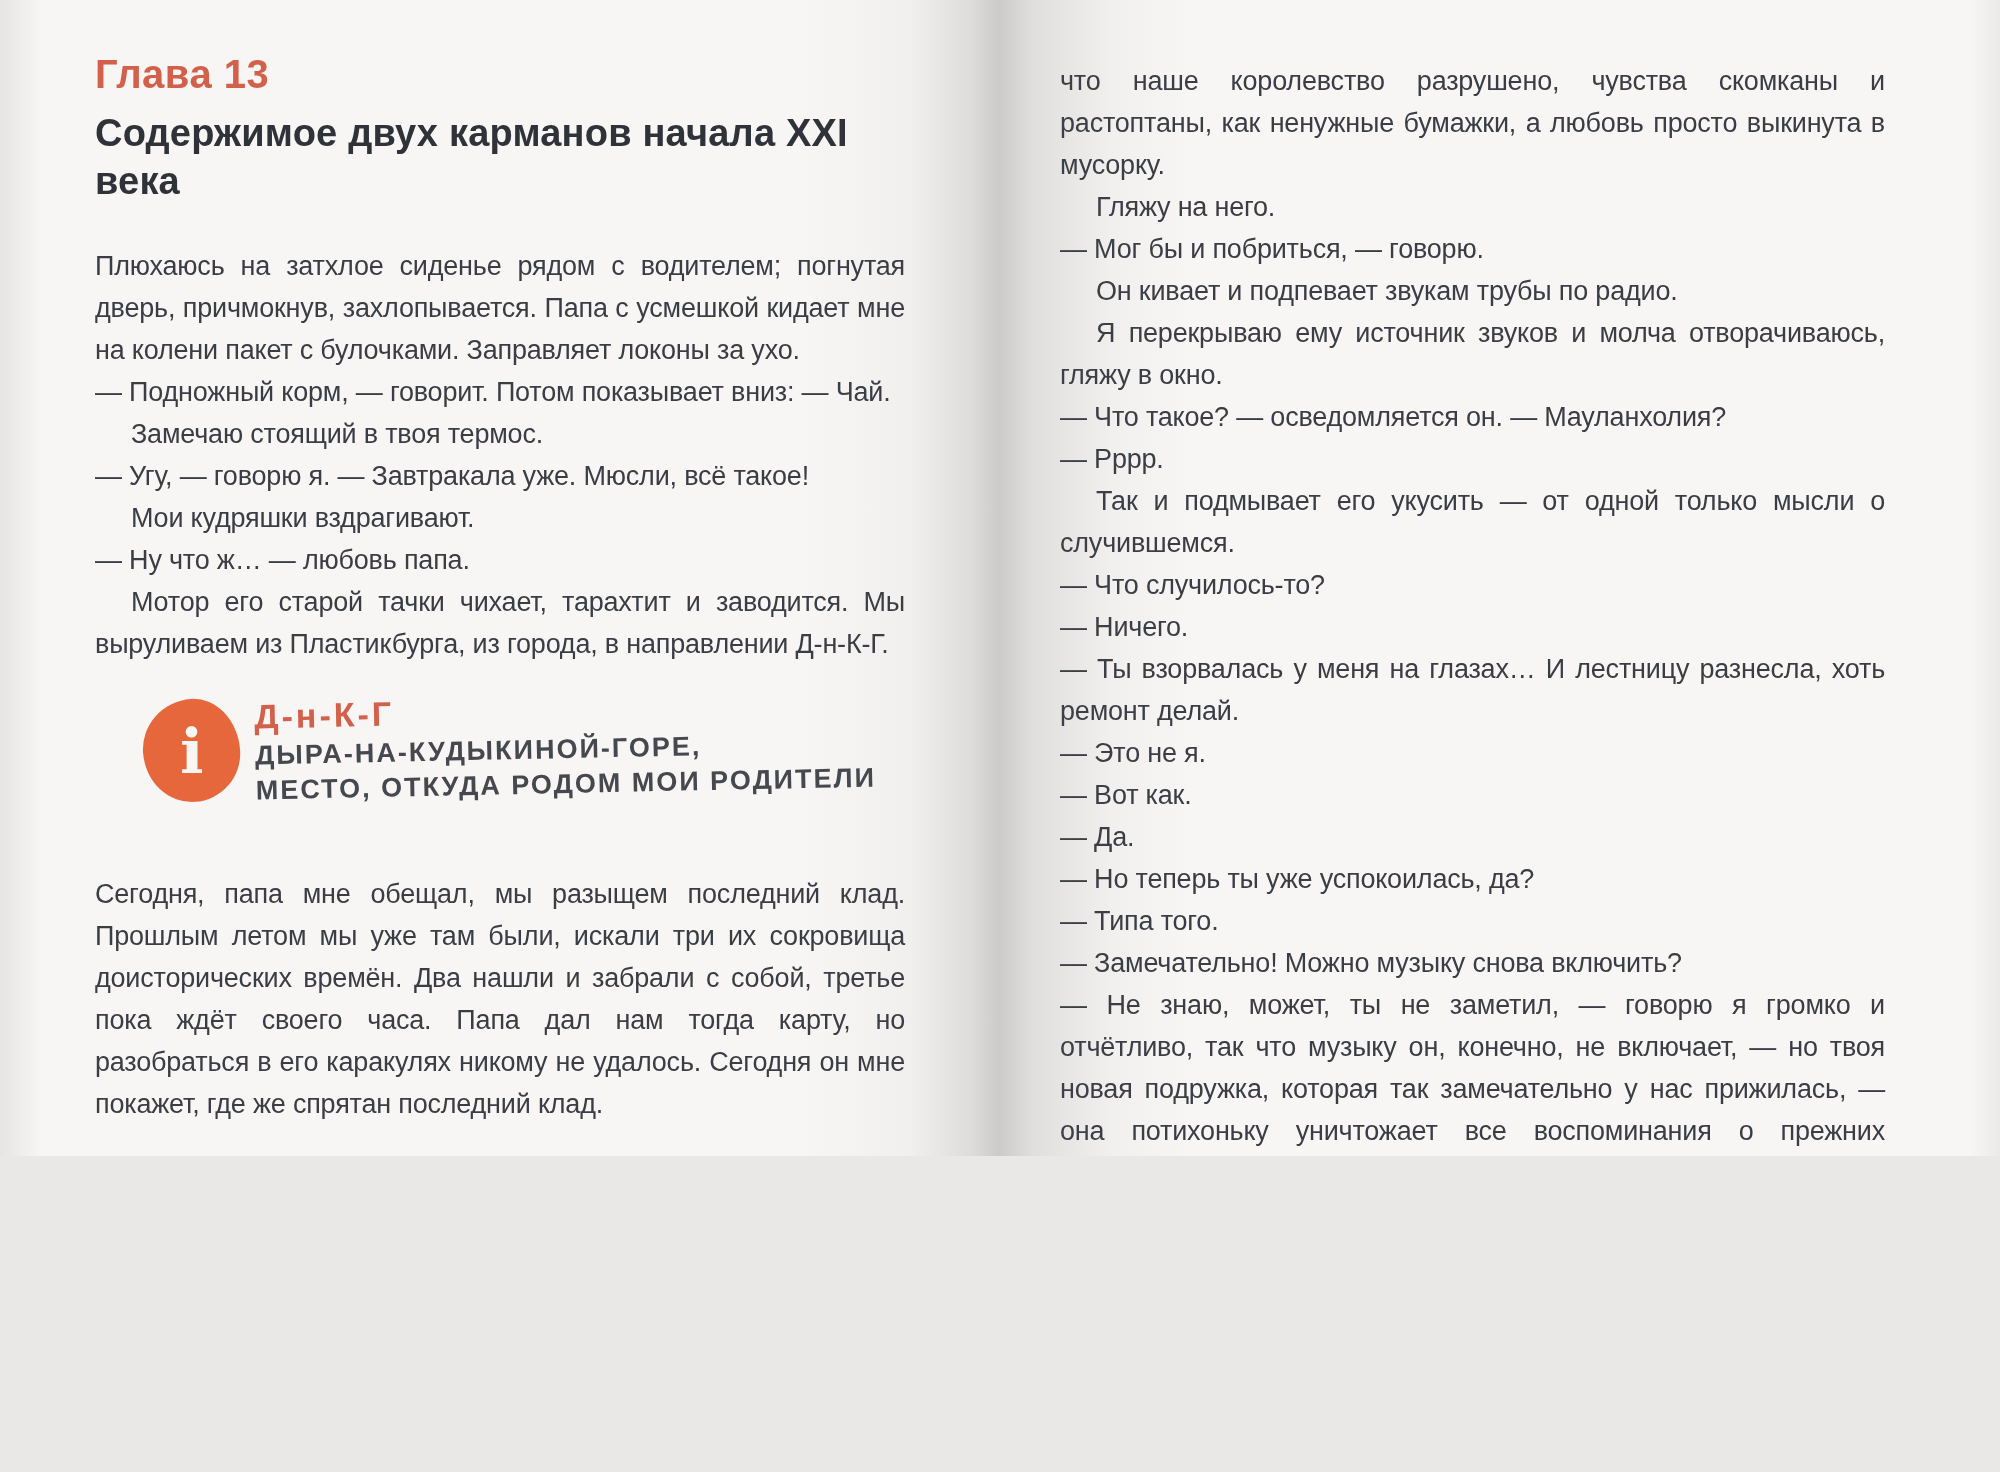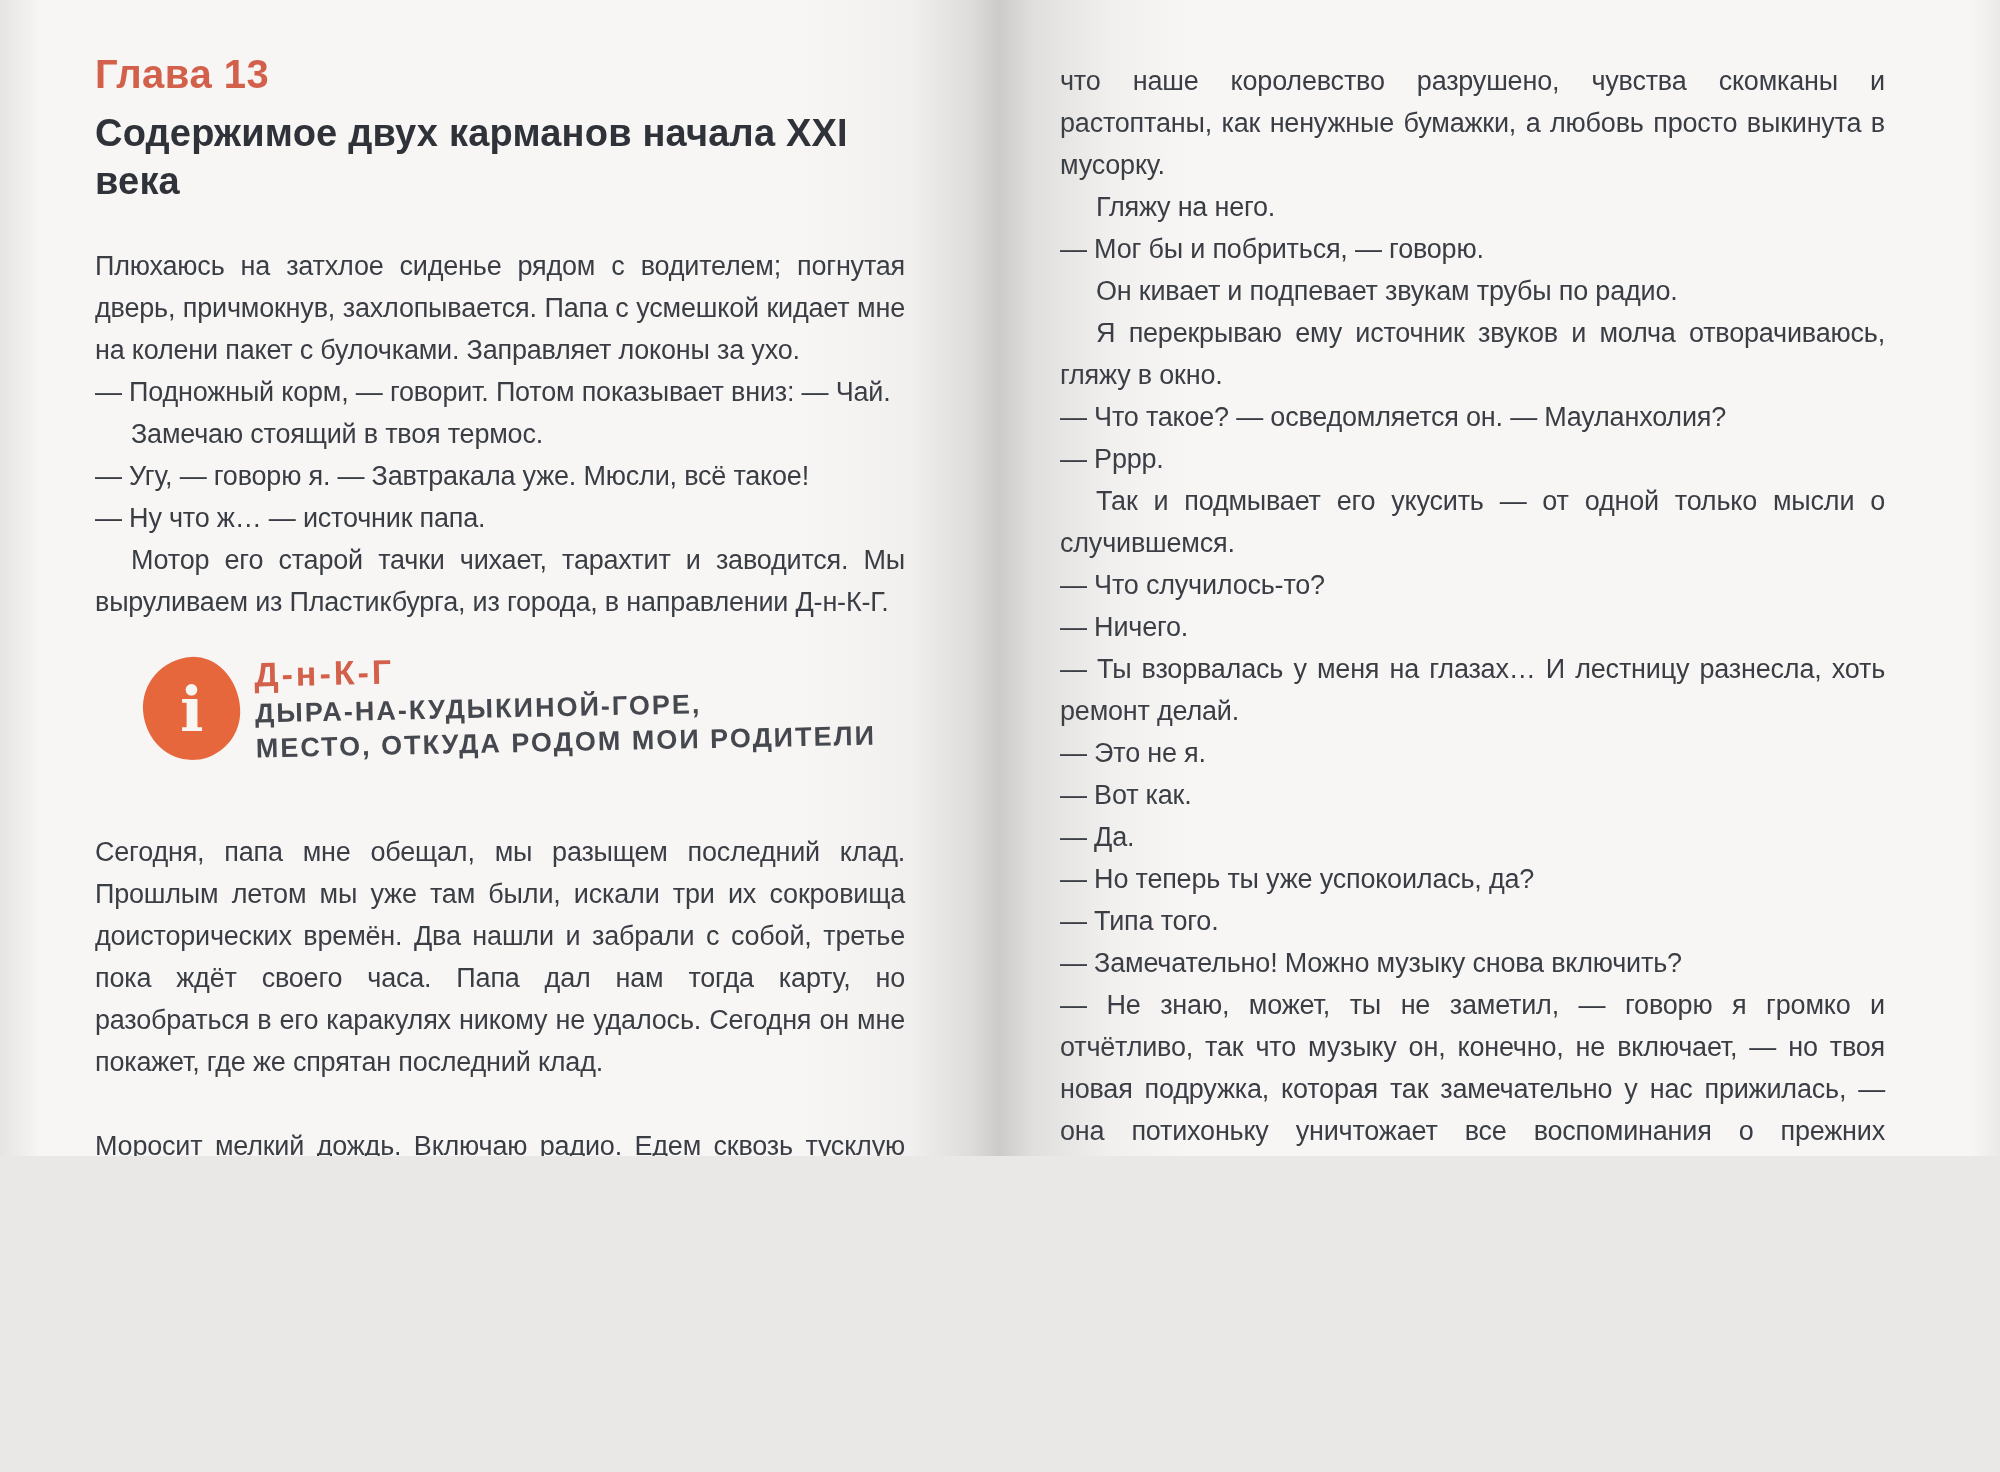--- a/index.html
+++ b/index.html
@@ -116,21 +116,22 @@
   <div class="page page-left">
     <h2 class="chapter-label" style="color: rgb(210, 96, 74);">Глава 13</h2>
     <h1 class="chapter-title" style="color: rgb(47, 50, 56);">Содержимое двух карманов начала XXI века</h1>
 
     <div class="body" style="color: rgb(58, 61, 68);">
       <div>
           <p class="para flush">Плюхаюсь на затхлое сиденье рядом с водителем; погнутая дверь, причмокнув, захлопывается. Папа с усмешкой кидает мне на колени пакет с булочками. Заправляет локоны за ухо.</p>
           <p class="para dialogue">—  Подножный корм, — говорит. Потом показывает вниз: — Чай.</p>
           <p class="para indent">Замечаю стоящий в твоя термос.</p>
           <p class="para dialogue">—  Угу, — говорю я. — Завтракала уже. Мюсли, всё такое!</p>
-          <p class="para dialogue">—  Ну что ж… — источник папа.</p>
+          <p class="para indent">Мои кудряшки вздрагивают.</p>
+          <p class="para dialogue">—  Ну что ж… — любовь папа.</p>
           <p class="para indent">Мотор его старой тачки чихает, тарахтит и заводится. Мы выруливаем из Пластикбурга, из города, в направлении Д-н-К-Г.</p>
         </div>
 
       <div class="infobox">
         <div class="info-icon" style="background: rgb(231, 103, 61);">
           <span class="glyph">i</span>
         </div>
         <div class="info-text">
           <div class="info-title" style="color: rgb(210, 96, 74);">Д-н-К-Г</div>
           <div class="info-line" style="color: rgb(69, 72, 78);">ДЫРА-НА-КУДЫКИНОЙ-ГОРЕ,</div>

